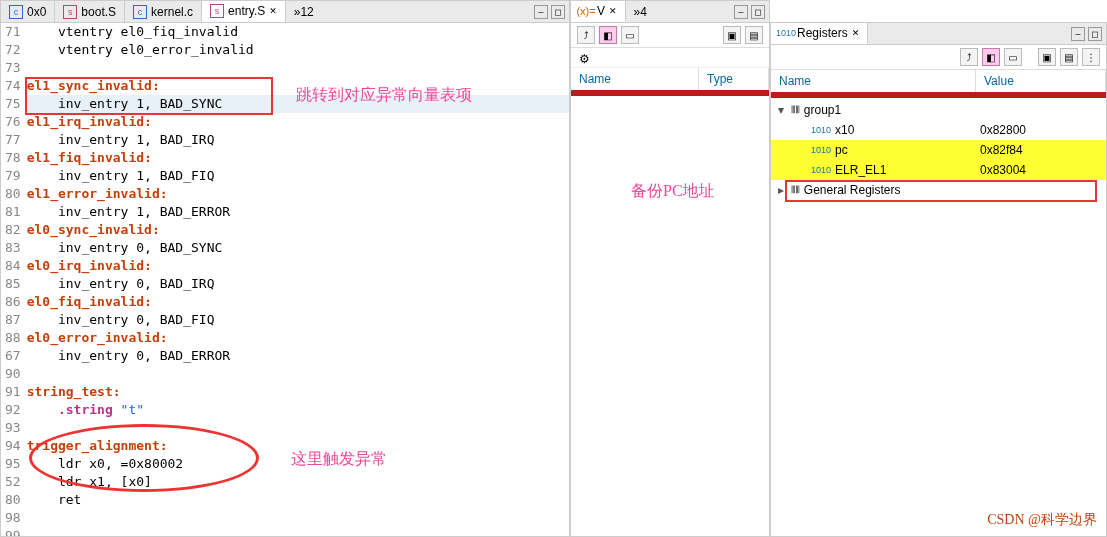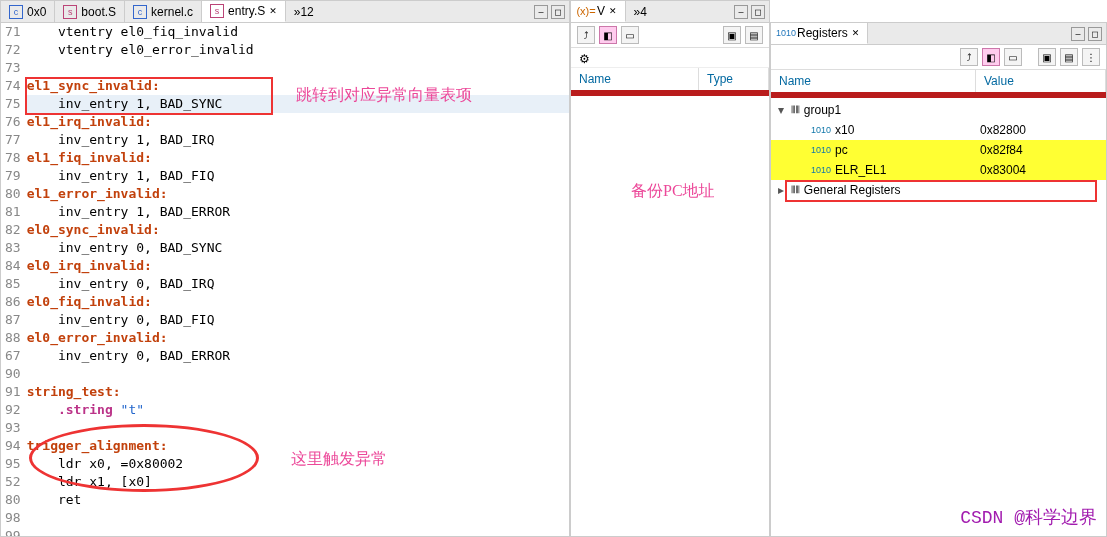--- a/index.html
+++ b/index.html
@@ -33,21 +33,21 @@
 .th { display:flex; border-bottom:6px solid #b91c1c; color:#0369a1; }
 .th > div { padding:4px 8px; border-right:1px solid #ddd; }
 .tree { padding: 2px 0; flex:1; }
 .row { display:flex; align-items:center; height:20px; padding-left: 4px; }
 .row .cell1 { flex:1; display:flex; align-items:center; gap:4px; }
 .row .cell2 { width: 130px; padding-left:4px; }
 .hl-y { background: #ffff33; }
 .expander { width:12px; text-align:center; color:#555; cursor:pointer; }
 .regicon { font-size:9px; color:#17a; }
 .grpicon { font-size:10px; }
-.watermark { position:absolute; right:10px; bottom:8px; color:#a21caf; font-size:18px; font-family: Liberation Mono, monospace; }
+.watermark { position:absolute; right:10px; bottom:8px; color:#c2410c; font-size:14px; font-family: Liberation Serif, serif; }
 </style>
 </head>
 <body>
 
 <div class="panel" style="width:570px; position:relative;">
   <div class="tabbar">
     <div class="tab">
         <span class="ficon c">c</span>
         <span>0x0</span>
       </div>

